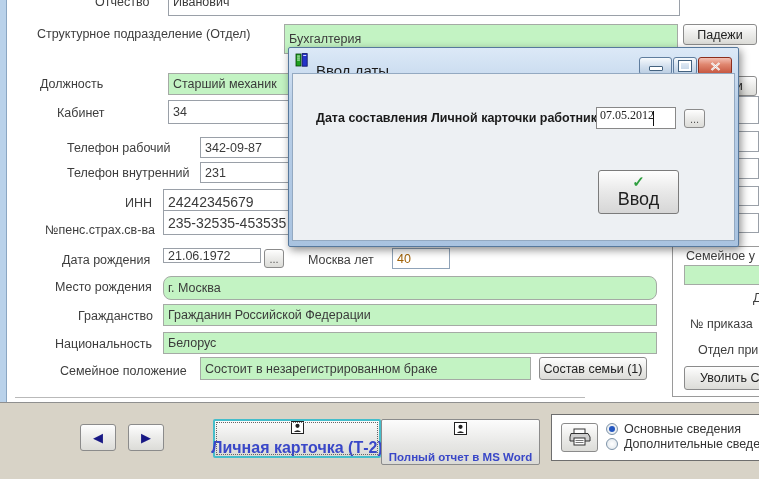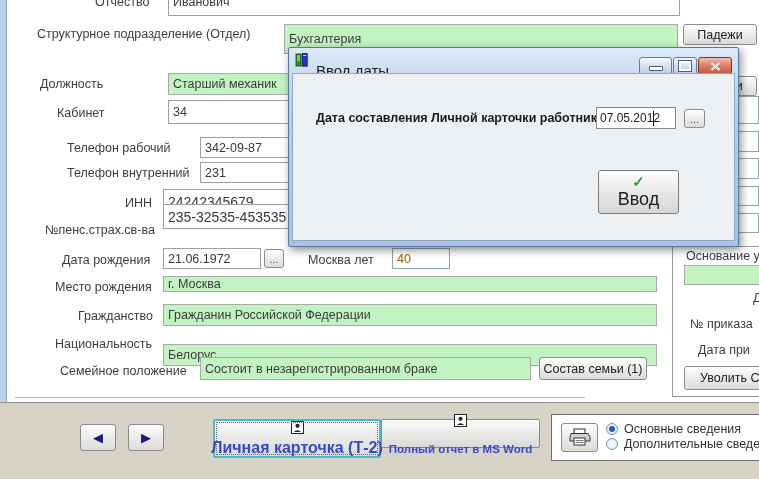--- a/index.html
+++ b/index.html
@@ -38,21 +38,21 @@
     position:absolute;top:9px;height:16px;border:1px solid #5f7d9e;border-radius:3px;
     background:linear-gradient(#f7fafd,#d7e3f0 45%,#b9cde2);
     display:flex;align-items:center;justify-content:center;
   }
   .cap-btn.close{background:linear-gradient(#f3c0b4,#e08770 40%,#c4523c);border-color:#8c2e1d;}
   .glyph-min{display:block;width:12px;height:3px;background:#fff;border:1px solid #44627f;border-radius:1px;margin-top:5px;}
   .glyph-max{display:block;width:8px;height:6px;background:transparent;border:2px solid #fff;outline:1px solid #44627f;}
   .dlg-prompt{position:absolute;left:27px;top:63px;font-size:12.5px;font-weight:bold;color:#1a1a1a;white-space:nowrap;}
   .dlg-input{
     position:absolute;left:307px;top:59px;width:80px;height:22px;background:#fff;border:1px solid #888;
-    font-size:12px;color:#222;display:flex;align-items:center;padding:0 3px;box-sizing:border-box;
+    font-size:12px;color:#222;display:flex;align-items:flex-start;padding:0 3px;box-sizing:border-box;font-family:Liberation Serif, serif;
   }
   .caret{position:absolute;left:56px;top:3px;width:1px;height:15px;background:#111;}
   .enter-btn{
     position:absolute;left:309px;top:122px;width:81px;height:44px;border:1px solid #7b7b7b;border-radius:3px;
     background:linear-gradient(#fefefe,#e8e8e8 50%,#d6d6d6);
     display:flex;flex-direction:column;align-items:center;justify-content:center;box-sizing:border-box;
   }
   .check{color:#2f9e3f;font-size:15px;font-weight:bold;line-height:14px;}
   .enter-label{font-size:18px;color:#1f1f1f;}
   
@@ -98,47 +98,47 @@
 <div class="field" style="left:168px;top:100px;width:248px;height:24px;">34</div>
 
 <div class="lbl" style="left:67px;top:141px;">Телефон рабочий</div>
 <div class="field" style="left:200px;top:137px;width:162px;height:21px;">342-09-87</div>
 <div class="lbl" style="left:67px;top:166px;text-align:right;">Телефон внутренний</div>
 <div class="field" style="left:200px;top:162px;width:162px;height:21px;">231</div>
 
 <div class="lbl" style="left:125px;top:196px;">ИНН</div>
 <div class="field big" style="left:163px;top:189px;width:226px;height:25px;">24242345679</div>
 <div class="lbl" style="left:45px;top:223px;">№пенс.страх.св-ва</div>
-<div class="field big" style="left:163px;top:204px;width:226px;height:25px;">235-32535-453535</div>
+<div class="field big" style="left:163px;top:210px;width:226px;height:25px;">235-32535-453535</div>
 
 <div class="lbl" style="left:62px;top:253px;">Дата рождения</div>
-<div class="field" style="left:163px;top:248px;width:98px;height:21px;">21.06.1972</div>
+<div class="field" style="left:163px;top:248px;width:98px;height:15px;">21.06.1972</div>
 <div class="btn mini" style="left:264px;top:249px;width:20px;height:19px;">...</div>
 <div class="lbl" style="left:308px;top:253px;">Москва лет</div>
 <div class="field" style="left:392px;top:248px;width:58px;height:21px;color:#a16207;border-color:#8fa3b8;">40</div>
 
 <div class="lbl" style="left:55px;top:280px;">Место рождения</div>
-<div class="field green" style="left:163px;top:276px;width:494px;height:16px;">г. Москва</div>
+<div class="field green" style="left:163px;top:276px;width:494px;height:24px;border-radius:8px;">г. Москва</div>
 <div class="lbl" style="left:78px;top:309px;">Гражданство</div>
 <div class="field green" style="left:163px;top:304px;width:494px;height:22px;">Гражданин Российской Федерации</div>
 <div class="lbl" style="left:55px;top:337px;">Национальность</div>
-<div class="field green" style="left:163px;top:332px;width:494px;height:22px;margin-top:12px;">Белорус</div>
+<div class="field green" style="left:163px;top:332px;width:494px;height:22px;">Белорус</div>
 
 <div class="lbl" style="left:60px;top:364px;">Семейное положение</div>
 <div class="field green" style="left:200px;top:357px;width:331px;height:23px;">Состоит в незарегистрированном браке</div>
 <div class="btn" style="left:539px;top:357px;width:108px;height:23px;">Состав семьи (1)</div>
 
 <div class="edge-line"></div>
 
 <div class="abs" style="left:672px;top:246px;width:115px;height:151px;border:1px solid #9a9a9a;"></div>
-<div class="lbl" style="left:686px;top:249px;">Основание у</div>
+<div class="lbl" style="left:686px;top:249px;">Семейное у</div>
 <div class="field green" style="left:684px;top:265px;width:90px;height:20px;"></div>
 <div class="lbl" style="left:753px;top:291px;">Д</div>
 <div class="lbl" style="left:690px;top:317px;">№ приказа</div>
-<div class="lbl" style="left:698px;top:343px;">Дата при</div>
+<div class="lbl" style="left:698px;top:343px;">Отдел при</div>
 <div class="btn" style="left:684px;top:366px;width:90px;height:24px;justify-content:flex-start;padding-left:15px;">Уволить С</div>
 
 <div class="dialog">
   <span class="dlg-icon">
     <svg width="16" height="16" viewBox="0 0 16 16">
       <rect x="1" y="2" width="5" height="12" fill="#1fa01f" stroke="#063f06" stroke-width="0.8"></rect>
       <rect x="2.1" y="3.6" width="2.8" height="0.9" fill="#eaffea"></rect>
       <rect x="2.1" y="5.6" width="2.8" height="0.9" fill="#eaffea"></rect>
       <rect x="2.1" y="7.6" width="2.8" height="0.9" fill="#eaffea"></rect>
       <rect x="7.2" y="1.6" width="5" height="12.6" fill="#2433c8" stroke="#0a1060" stroke-width="0.8"></rect>
@@ -184,21 +184,21 @@
   <span>
     <svg width="13" height="13" viewBox="0 0 13 13">
       <rect x="0.5" y="0.5" width="12" height="12" fill="#ffffff" stroke="#222222"></rect>
       <circle cx="6.5" cy="4.8" r="2.1" fill="#222222"></circle>
       <path d="M2.8 11 Q6.5 7.6 10.2 11 Z" fill="#222222"></path>
     </svg>
   </span>
   <span class="blab">Личная карточка (Т-2)</span>
 </div>
 
-<div class="bigbtn plain-frame" style="left:381px;top:419px;width:159px;height:29px;gap:12px;">
+<div class="bigbtn plain-frame" style="left:381px;top:419px;width:159px;height:46px;gap:12px;">
   <span>
     <svg width="13" height="13" viewBox="0 0 13 13">
       <rect x="0.5" y="0.5" width="12" height="12" fill="#ffffff" stroke="#222222"></rect>
       <circle cx="6.5" cy="4.8" r="2.1" fill="#222222"></circle>
       <path d="M2.8 11 Q6.5 7.6 10.2 11 Z" fill="#222222"></path>
     </svg>
   </span>
   <span class="blab" style="font-size:11.5px;">Полный отчет в MS Word</span>
 </div>
 

